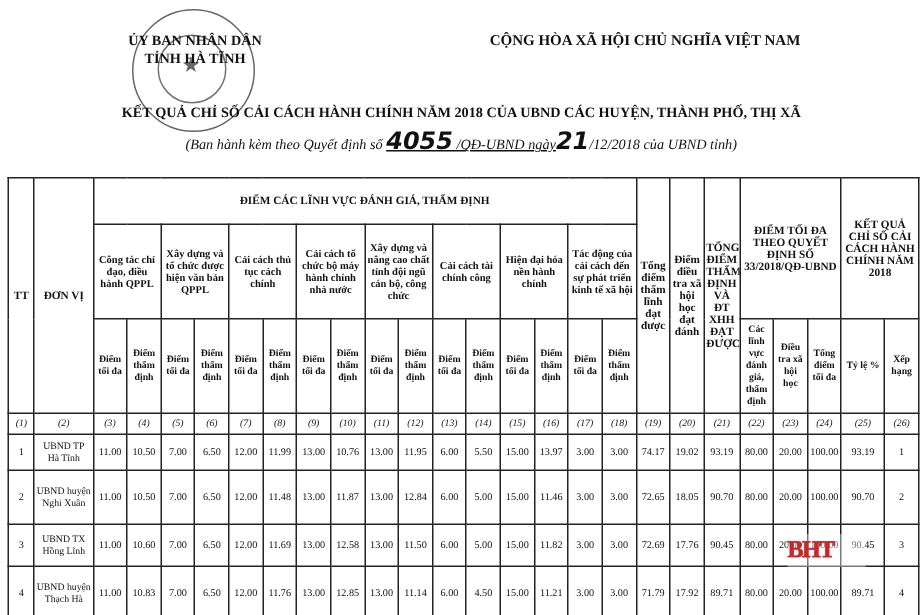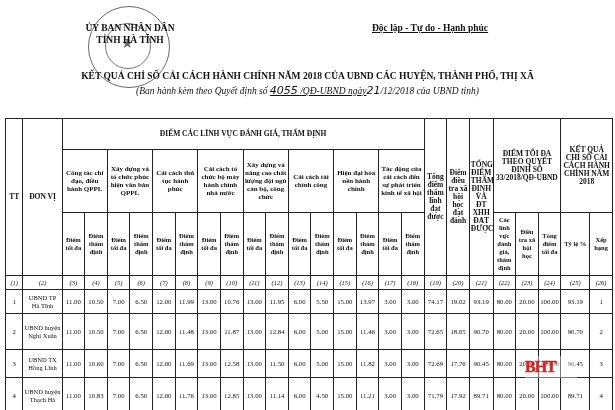--- a/index.html
+++ b/index.html
@@ -28,21 +28,21 @@
     }
     .hdr-right .motto { text-decoration: underline; font-size: 9.5px; }
     .title {
       position: absolute; left: 0; top: 71px; width: 615px; text-align: center;
       font-size: 9.5px; font-weight: bold;
     }
     .subtitle {
       position: absolute; left: 0; top: 84px; width: 615px; text-align: center;
       font-size: 9.5px; font-style: italic;
     }
-    .subtitle .hw { font-family: "DejaVu Sans", sans-serif; font-style: italic; font-size: 11px; }
+    .subtitle .hw { font-family: "DejaVu Sans", sans-serif; font-style: italic; font-size: 16px; font-weight: bold; }
     .subtitle .ul { text-decoration: underline; }
 
     table.grid {
       position: absolute; left: 5px; top: 118px; width: 608px;
       border-collapse: collapse; table-layout: fixed;
       font-size: 7px; line-height: 8px;
     }
     table.grid td, table.grid th {
       border: 1px solid #222; text-align: center; vertical-align: middle;
       padding: 0 1px; overflow: hidden;
@@ -67,21 +67,21 @@
 <div class="seal">
     <span class="star">★</span>
   </div>
 
 <div class="hdr-left">
   <div>ỦY BAN NHÂN DÂN</div>
   <div>TỈNH HÀ TĨNH</div>
 </div>
 
 <div class="hdr-right">
-  <div class="motto">Độc lập - Tự do - Hạnh phúc</div>
+  <div>CỘNG HÒA XÃ HỘI CHỦ NGHĨA VIỆT NAM</div>
 </div>
 
 <div class="title">KẾT QUẢ CHỈ SỐ CẢI CÁCH HÀNH CHÍNH NĂM 2018 CỦA UBND CÁC HUYỆN, THÀNH PHỐ, THỊ XÃ</div>
 <div class="subtitle"><span>(Ban hành kèm theo Quyết định số </span><span class="hw ul">4055</span><span class="ul"> /QĐ-UBND ngày</span><span class="hw">21</span><span>/12/2018 của UBND tỉnh)</span></div>
 
 <table class="grid">
   <colgroup>
     <col style="width:17px">
       <col style="width:38px">
     <col style="width:22px">
@@ -115,24 +115,24 @@
     <th rowspan="3">ĐƠN VỊ</th>
     <th colspan="16">ĐIỂM CÁC LĨNH VỰC ĐÁNH GIÁ, THẨM ĐỊNH</th>
     <th rowspan="3">Tổng điểm thẩm lĩnh đạt được</th>
     <th rowspan="3">Điểm điều tra xã hội học đạt đánh</th>
     <th rowspan="3">TỔNG ĐIỂM THẨM ĐỊNH VÀ ĐT XHH ĐẠT ĐƯỢC</th>
     <th colspan="3" rowspan="2">ĐIỂM TỐI ĐA THEO QUYẾT ĐỊNH SỐ 33/2018/QĐ-UBND</th>
     <th colspan="2" rowspan="2">KẾT QUẢ CHỈ SỐ CẢI CÁCH HÀNH CHÍNH NĂM 2018</th>
   </tr>
   <tr class="r-grp">
     <th colspan="2">Công tác chỉ đạo, điều hành QPPL</th>
-    <th colspan="2">Xây dựng và tổ chức phúc hiện văn bản QPPL</th>
-    <th colspan="2">Cải cách thủ tục hành phúc</th>
+    <th colspan="2">Xây dựng và tổ chức được hiện văn bản QPPL</th>
+    <th colspan="2">Cải cách thủ tục cách chính</th>
     <th colspan="2">Cải cách tổ chức bộ máy hành chính nhà nước</th>
-    <th colspan="2">Xây dựng và nâng cao chất lượng đội ngũ cán bộ, công chức</th>
+    <th colspan="2">Xây dựng và nâng cao chất tỉnh đội ngũ cán bộ, công chức</th>
     <th colspan="2">Cải cách tài chính công</th>
     <th colspan="2">Hiện đại hóa nền hành chính</th>
     <th colspan="2">Tác động của cải cách đến sự phát triển kinh tế xã hội</th>
   </tr>
   <tr class="r-sub">
     <th>Điểm tối đa</th>
     <th>Điểm thẩm định</th>
     <th>Điểm tối đa</th>
     <th>Điểm thẩm định</th>
     <th>Điểm tối đa</th>

